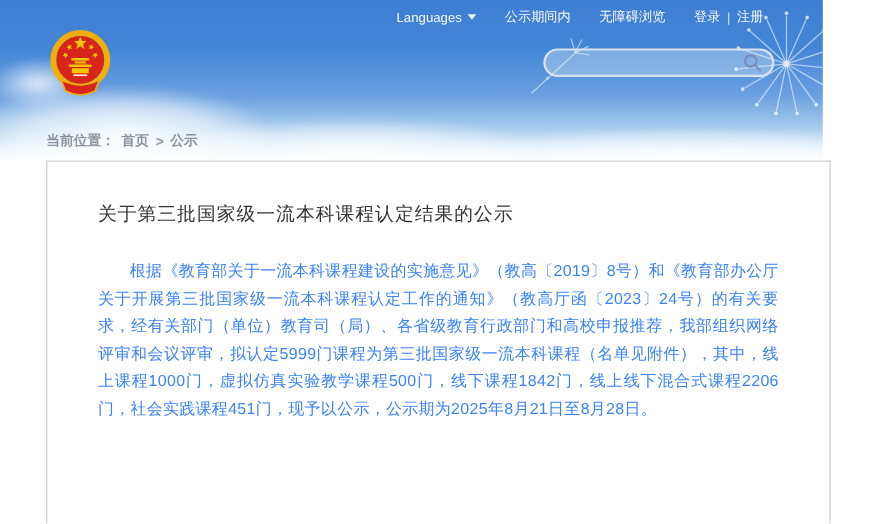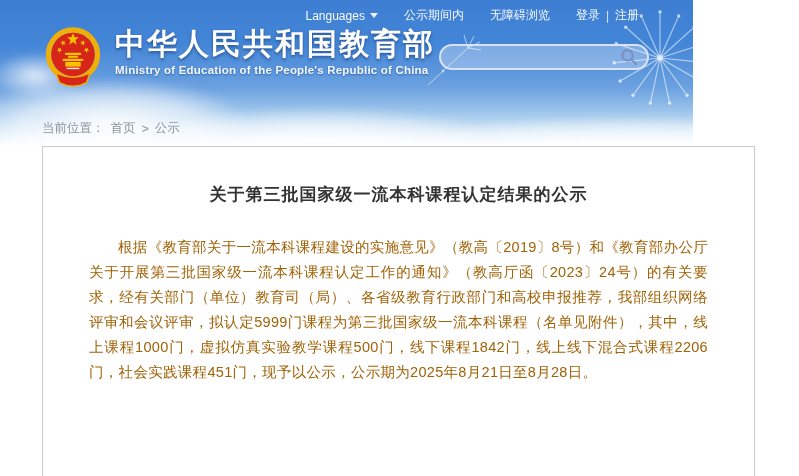--- a/index.html
+++ b/index.html
@@ -5,21 +5,21 @@
   * { box-sizing: border-box; }
   html,body { margin:0; padding:0; }
   body {
     width:799px; height:476px; overflow:hidden; position:relative;
     background:#ffffff;
     font-family:"Liberation Sans","DejaVu Sans",sans-serif;
   }
 
   
   .header {
-    position:absolute; top:0; left:0; width:693px; height:146px;
+    position:absolute; top:0; left:0; width:748px; height:146px;
     background:linear-gradient(180deg,#3d7ed2 0%,#4385d7 30%,#6ba1e0 60%,#a9cdee 80%,#e6f2fb 93%,#ffffff 100%);
     overflow:hidden;
   }
   .cloud { position:absolute; border-radius:50%; filter:blur(3px); pointer-events:none; }
   .cloud.c1 { left:-30px; top:78px; width:280px; height:80px;
     background:radial-gradient(ellipse at 50% 60%, rgba(255,255,255,0.95) 0%, rgba(255,255,255,0.55) 45%, rgba(255,255,255,0) 72%); }
   .cloud.c2 { left:150px; top:108px; width:340px; height:55px;
     background:radial-gradient(ellipse at 50% 60%, rgba(255,255,255,0.85) 0%, rgba(255,255,255,0.4) 50%, rgba(255,255,255,0) 75%); }
   .cloud.c3 { left:-10px; top:52px; width:90px; height:48px;
     background:radial-gradient(ellipse at 50% 50%, rgba(255,255,255,0.8) 0%, rgba(255,255,255,0) 70%); }
@@ -64,36 +64,36 @@
   }
   .search input {
     flex:1; min-width:0; border:none; background:transparent; outline:none;
     font-size:13px; color:#2c4a77; font-family:inherit;
   }
   .search-icon { display:flex; align-items:center; cursor:pointer; }
 
   
   .breadcrumb {
     position:absolute; left:42px; top:120px;
-    font-size:12.5px; color:#8a939d; display:flex; align-items:center; gap:6px;
+    font-size:12.5px; color:#8a939d; display:flex; align-items:center; gap:6px;font-weight:bold;
   }
   .breadcrumb a { color:#8a939d; text-decoration:none; cursor:pointer; }
 
   
   .panel {
     position:absolute; top:146px; left:42px; width:713px; height:332px;
     background:#ffffff; border:1px solid #c9c9c9; border-bottom:none;
     padding:26px 46px 0;
   }
   .article-title {
-    margin:10px 0 29px; text-align:center;
-    font-size:17px; font-weight:bold; color:#333333; letter-spacing:1px;
+    margin:10px 0 29px; text-align:left;
+    font-size:17px; font-weight:normal; color:#333333; letter-spacing:1px;
   }
   .body-par {
-    margin:0 0 21px; font-size:14.5px; line-height:25px; color:#a16207;
+    margin:0 0 21px; font-size:14.5px; line-height:25px; color:#3b82f6;
     text-align:justify; text-indent:2em; letter-spacing:0.3px;
   }
 </style>
 </head>
 <body>
 
 <div class="header">
 
   <div class="cloud c3"></div>
   <div class="cloud c1"></div>
@@ -184,24 +184,20 @@
       <use href="#st" transform="translate(47,25) scale(0.5) rotate(35)"></use>
       <g fill="#F8C300">
         <rect x="23" y="28" width="18" height="2.6" rx="1"></rect>
         <rect x="26.5" y="31.4" width="11" height="2.2"></rect>
         <rect x="20.5" y="34.6" width="23" height="2.6" rx="1"></rect>
         <rect x="23.5" y="38.2" width="17" height="5.2"></rect>
       </g>
       <rect x="25" y="44.6" width="14" height="1.6" fill="#ffffff" opacity="0.9"></rect>
       <path d="M13,50 Q32,60 51,50 L47,61 Q32,69 17,61 Z" fill="#D8251A" stroke="#EFAF0A" stroke-width="1.6"></path>
     </svg>
-    <div>
-      <div class="site-title">中华人民共和国教育部</div>
-      <div class="site-subtitle">Ministry of Education of the People's Republic of China</div>
-    </div>
   </div>
 
   <div class="search">
     <input type="text" placeholder="" style="">
     <span class="search-icon">
       <svg width="18" height="18" viewBox="0 0 18 18">
         <circle cx="7.5" cy="7.5" r="5.2" fill="none" stroke="#7d8cc0" stroke-width="1.9"></circle>
         <line x1="11.6" y1="11.6" x2="16" y2="16" stroke="#7d8cc0" stroke-width="1.9" stroke-linecap="round"></line>
       </svg>
     </span>

